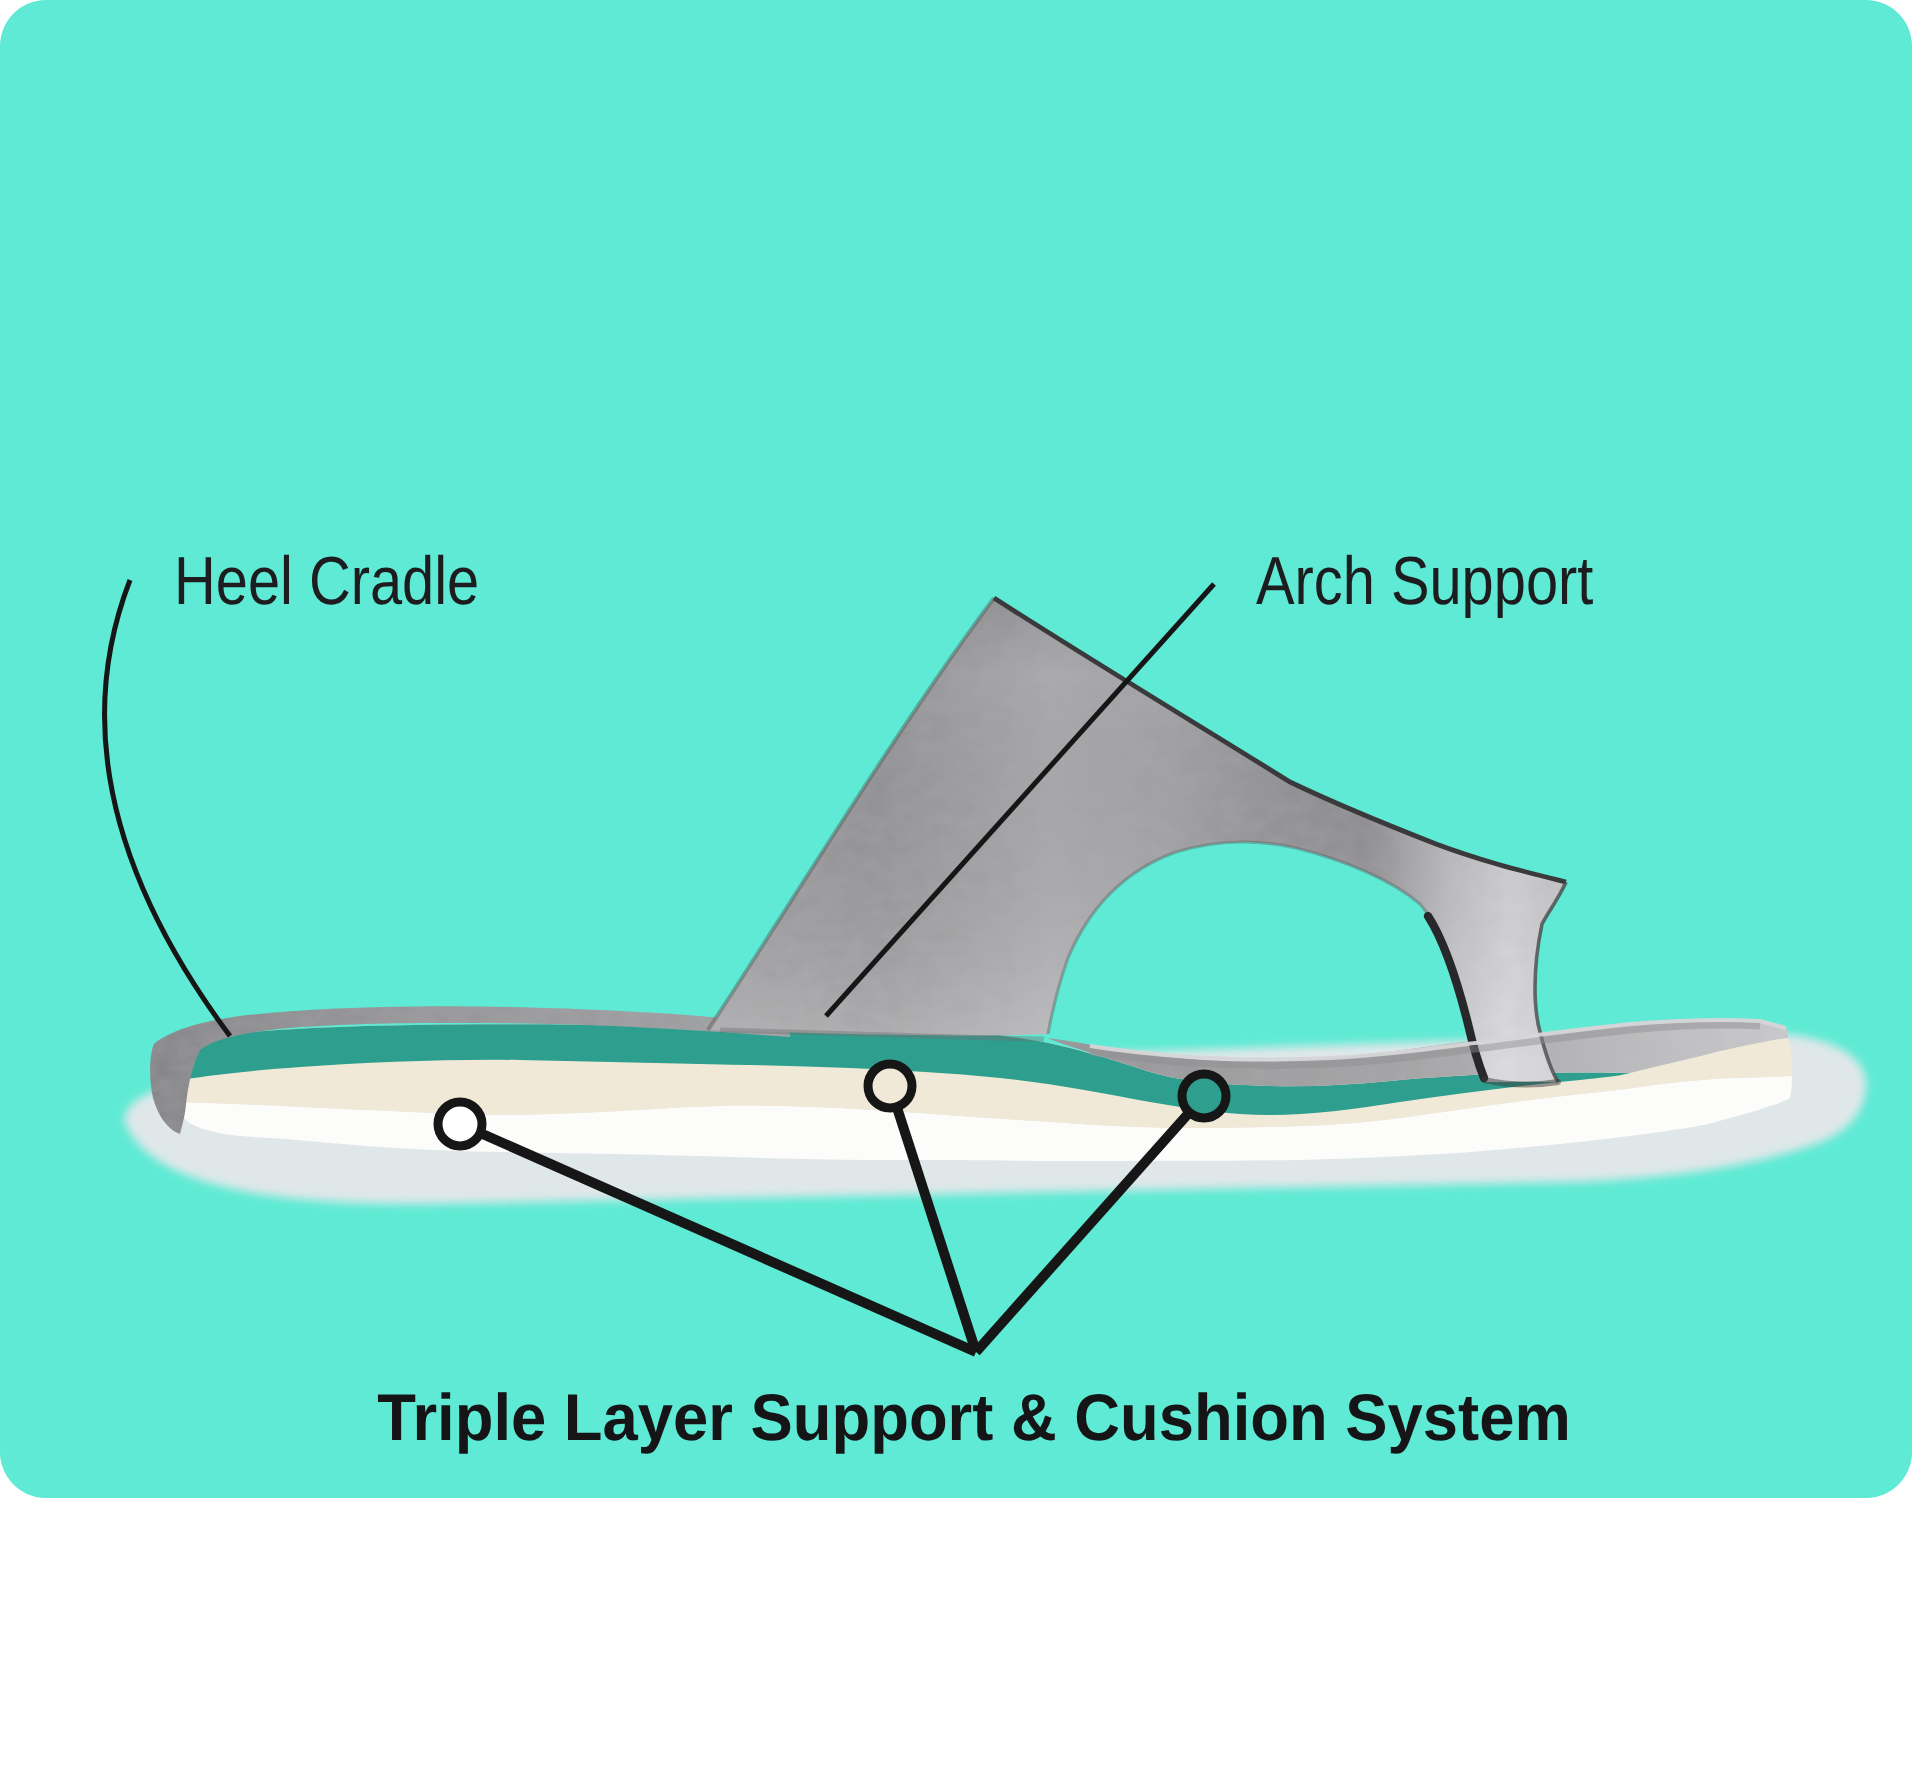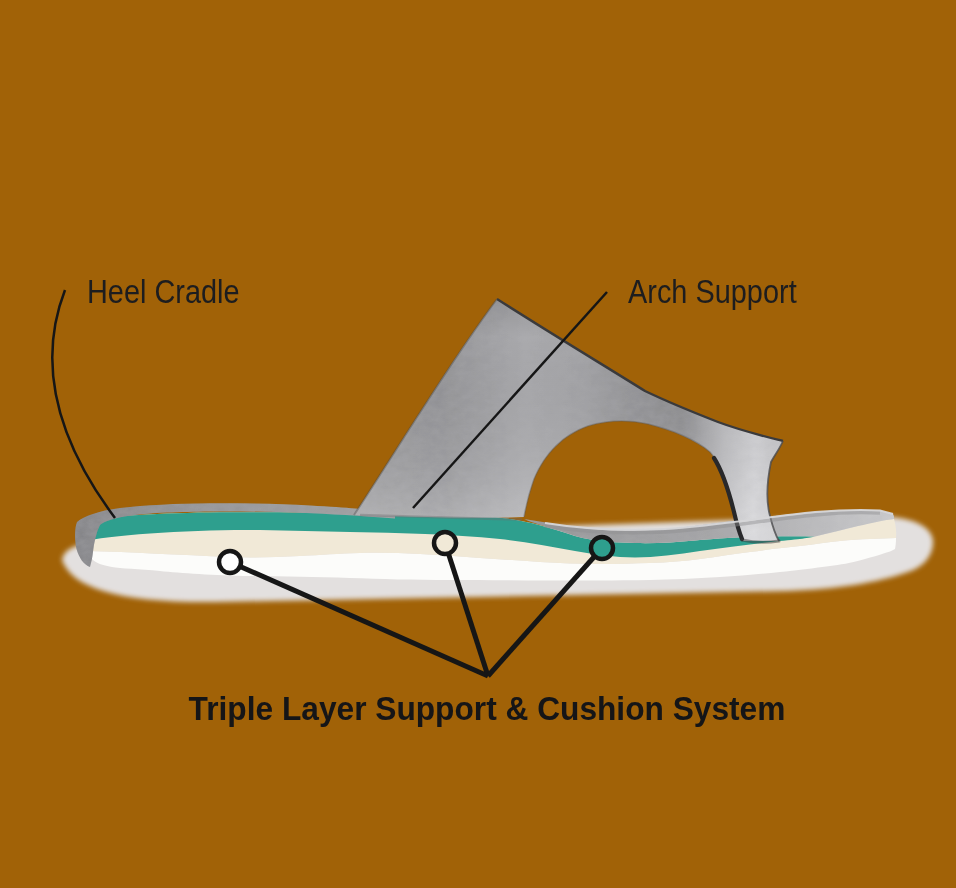--- a/index.html
+++ b/index.html
@@ -1,16 +1,16 @@
 <!DOCTYPE html>
 <html><head>
 <meta charset="utf-8">
 <style>
   html,body{margin:0;padding:0;background:#fff;}
-  .stage{position:relative;width:956px;height:888px;background:#a16207;overflow:hidden;font-family:"Liberation Sans",sans-serif;}
+  .stage{position:relative;width:956px;height:749px;background:#5eead4;overflow:hidden;font-family:"Liberation Sans",sans-serif;border-radius:23px;}
   .stage svg{position:absolute;left:0;top:0;}
   .callout-label{position:absolute;color:#1d1d1f;font-size:34px;font-weight:400;transform:scaleX(0.85);transform-origin:left top;white-space:nowrap;}
   .label-heel{left:87px;top:272px;}
   .label-arch{left:628px;top:272px;}
   .diagram-title{position:absolute;left:487px;top:690px;color:#151517;font-size:33px;font-weight:700;transform:translateX(-50%) scaleX(0.96);white-space:nowrap;}
 </style>
 </head>
 <body>
 
 <div class="stage">

